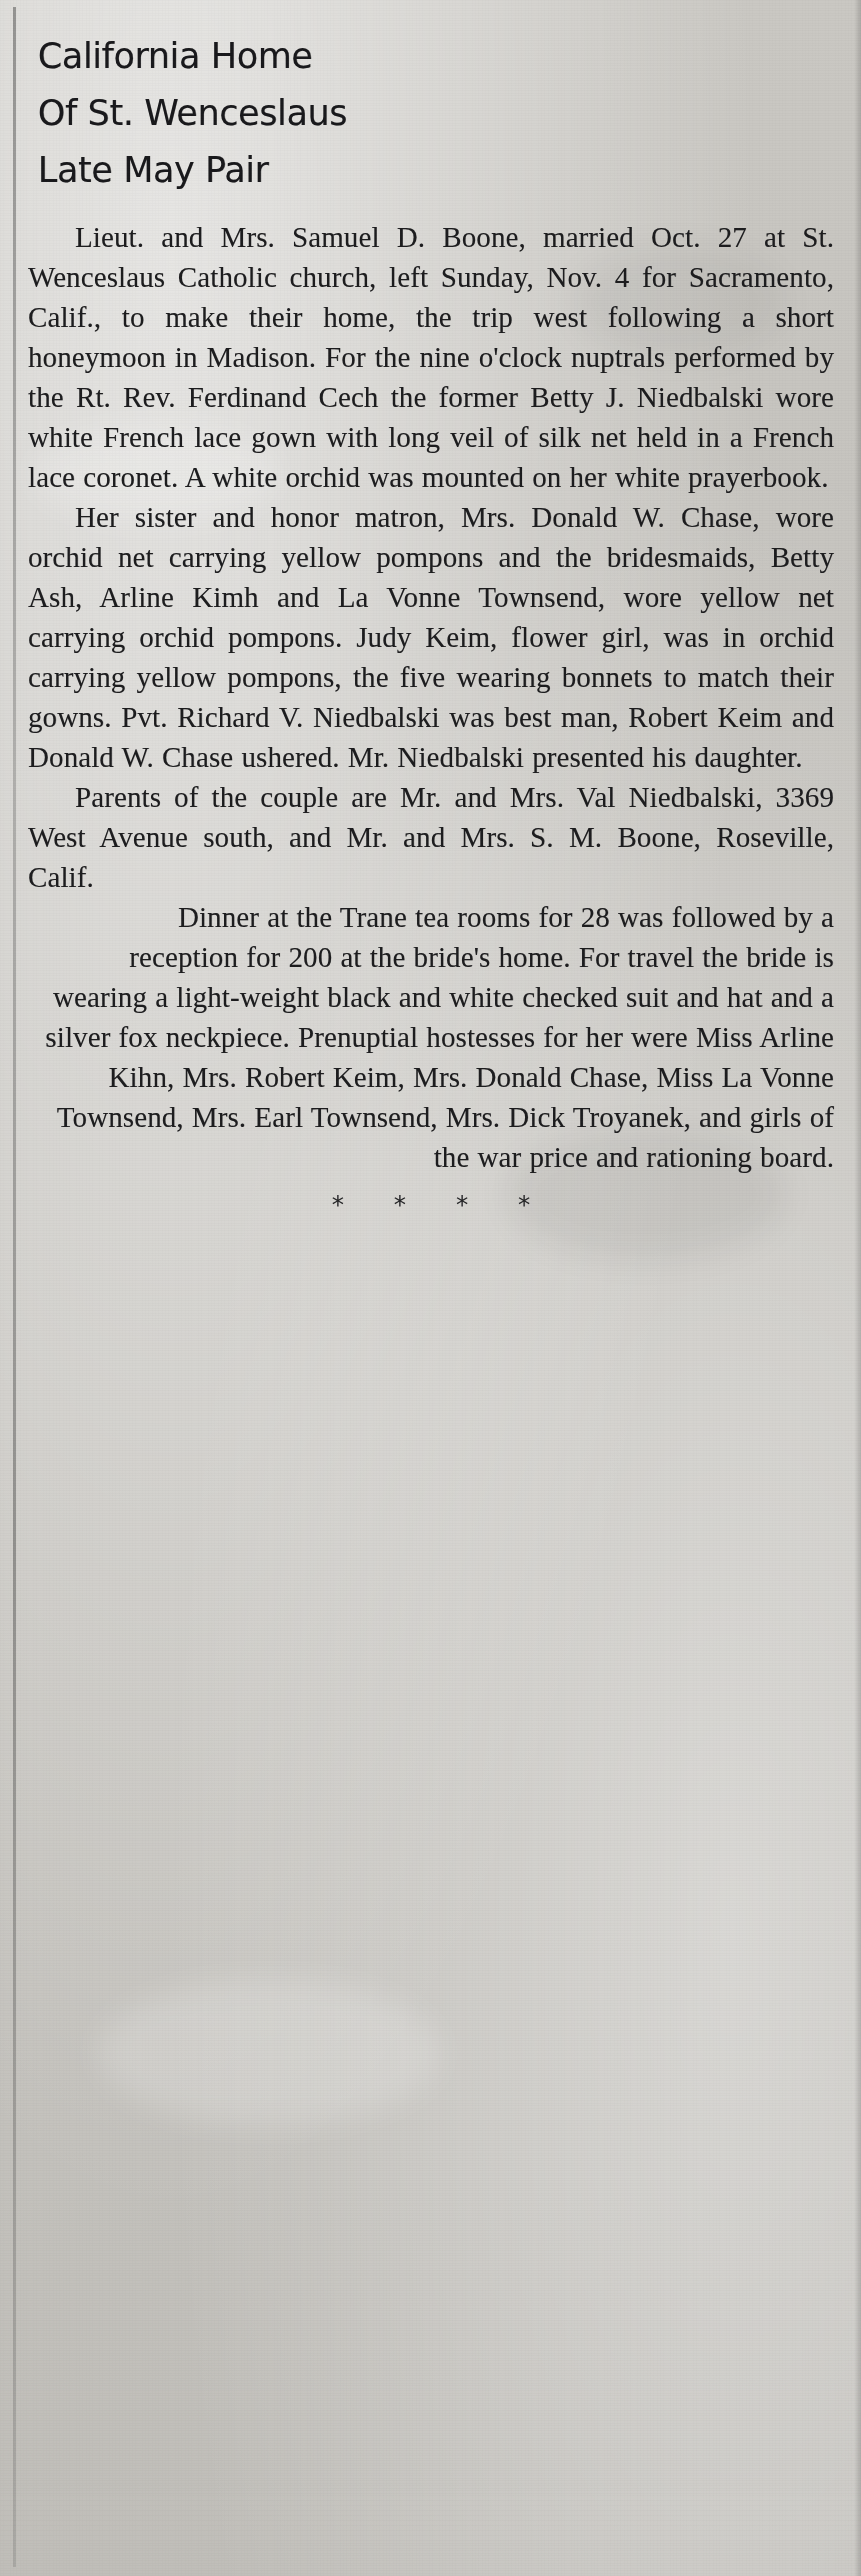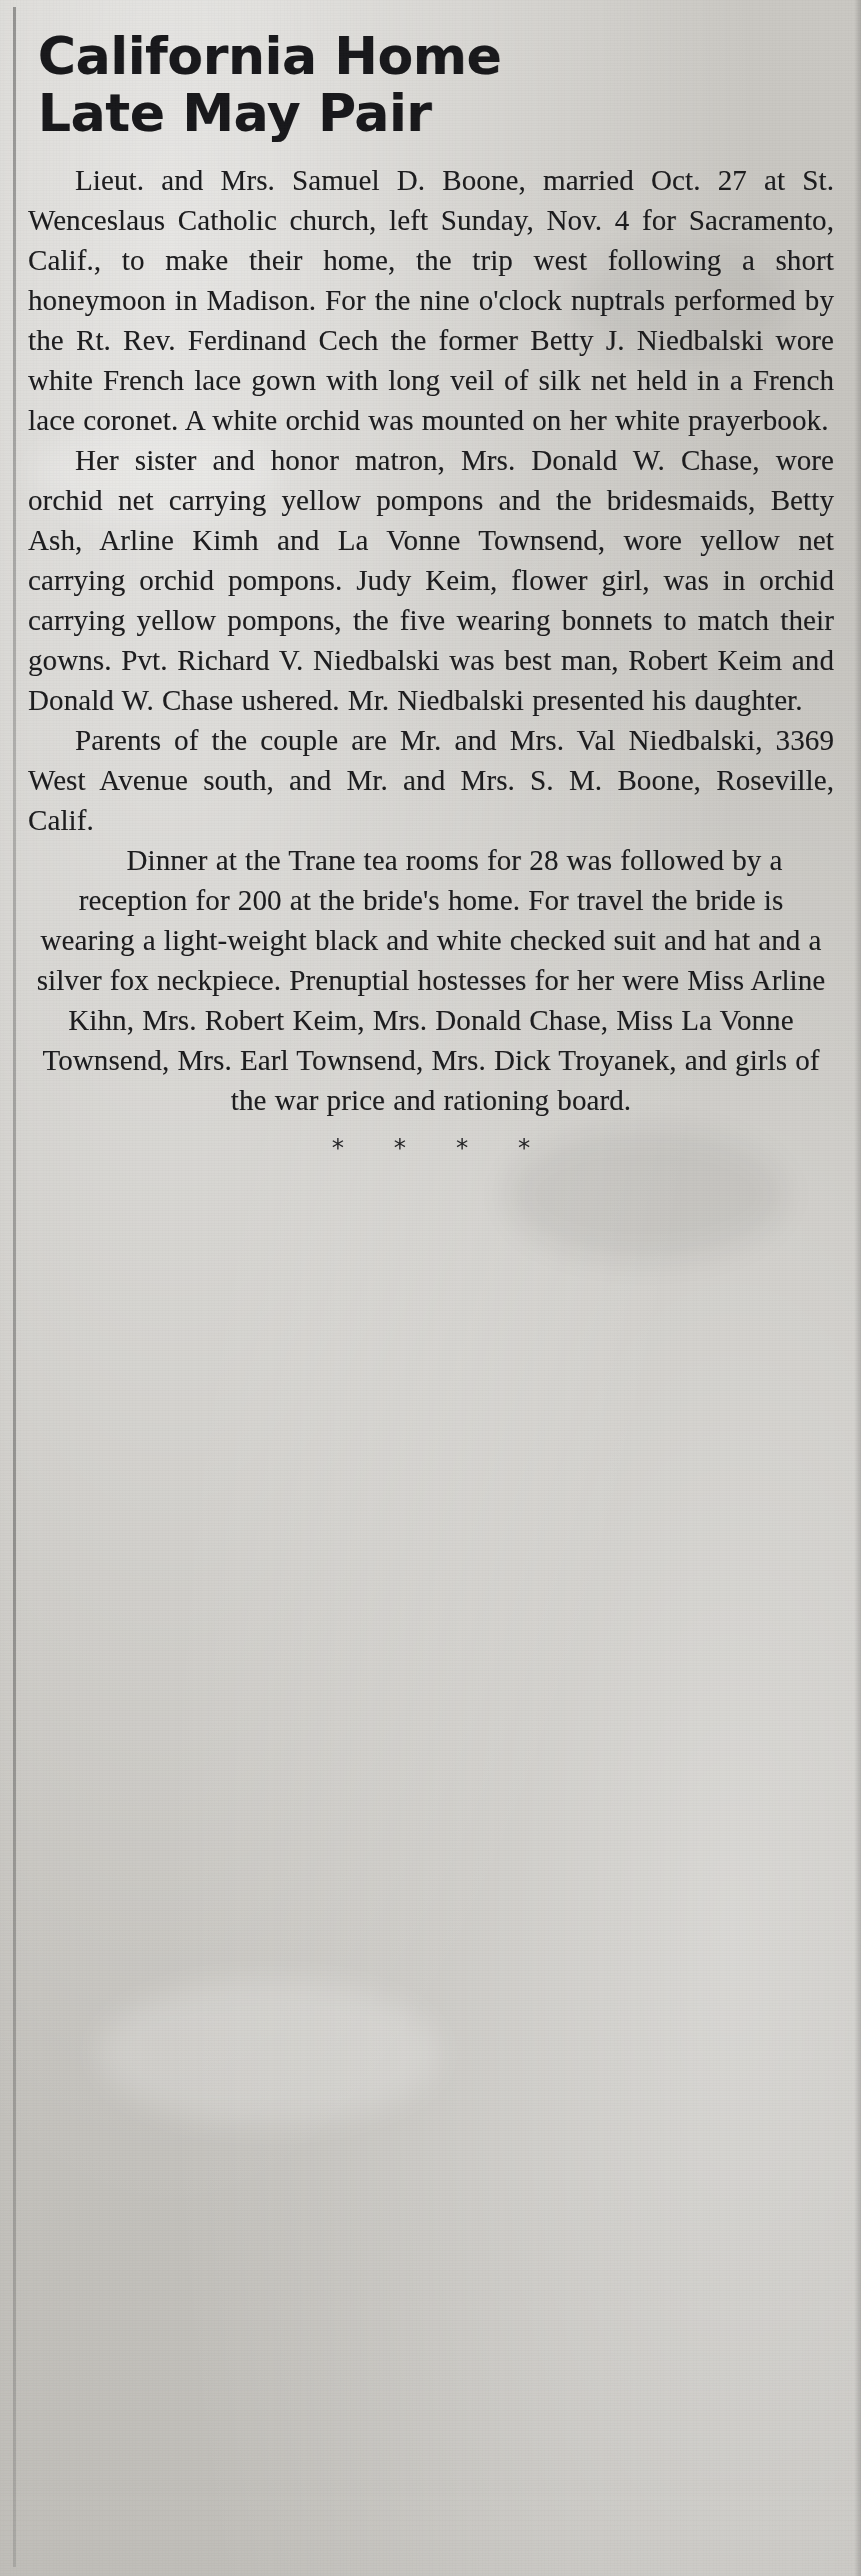--- a/index.html
+++ b/index.html
@@ -61,23 +61,23 @@
   #content {
     position: absolute;
     left: 28px;
     top: 28px;
     width: 806px;
   }
 
   
   .headline {
     font-family: "DejaVu Sans", sans-serif;
-    font-weight: bold;
+    font-weight: normal;
     color: #17171a;
-    font-size: 52px;
+    font-size: 35px;
     line-height: 57px;
     letter-spacing: -0.4px;
     margin: 0 0 4.9px 9.8px;
     text-shadow: 0.4px 0.3px 0 rgba(0,0,0,0.35);
   }
   .headline .hl-line { display: block; white-space: nowrap; }
 
   
   .body {
     margin-top: 18px;
@@ -88,21 +88,21 @@
     text-justify: inter-word;
     font-family: Liberation Serif, serif;
     letter-spacing: 0.1px;
     word-spacing: 0.8px;
   }
   .body p {
     margin: 0;
     text-indent: 47px;
     text-shadow: 0.3px 0.2px 0 rgba(0,0,0,0.28);
   }
-  .body p.last { text-align: center; }
+  .body p.last { text-align: right; }
 
   .dingbats {
     margin-top: 13px;
     text-align: center;
     color: #232325;
     font-size: 24.5px;
     letter-spacing: 21px;
     font-family: "DejaVu Sans", sans-serif;
     padding-left: 21px;
   }
@@ -126,20 +126,21 @@
   <div id="left-rule"></div>
   <div class="smudge s1"></div>
   <div class="smudge s2"></div>
   <div class="smudge s3"></div>
   <div class="smudge s4"></div>
 
   <div id="content">
 
     <h1 class="headline">
       <span class="hl-line">California Home</span>
+      <span class="hl-line">Of St. Wenceslaus</span>
       <span class="hl-line">Late May Pair</span>
     </h1>
 
     <div class="body">
       <p>Lieut. and Mrs. Samuel D. Boone, married Oct. 27 at St. Wenceslaus Catholic church, left Sunday, Nov. 4 for Sacramento, Calif., to make their home, the trip west following a short honeymoon in Madison. For the nine o'clock nuptrals performed by the Rt. Rev. Ferdinand Cech the former Betty J. Niedbalski wore white French lace gown with long veil of silk net held in a French lace coronet. A white orchid was mounted on her white prayerbook.</p>
       <p>Her sister and honor matron, Mrs. Donald W. Chase, wore orchid net carrying yellow pompons and the bridesmaids, Betty Ash, Arline Kimh and La Vonne Townsend, wore yellow net carrying orchid pompons. Judy Keim, flower girl, was in orchid carrying yellow pompons, the five wearing bonnets to match their gowns. Pvt. Richard V. Niedbalski was best man, Robert Keim and Donald W. Chase ushered. Mr. Niedbalski presented his daughter.</p>
       <p>Parents of the couple are Mr. and Mrs. Val Niedbalski, 3369 West Avenue south, and Mr. and Mrs. S. M. Boone, Roseville, Calif.</p>
       <p class="last">Dinner at the Trane tea rooms for 28 was followed by a reception for 200 at the bride's home. For travel the bride is wearing a light-weight black and white checked suit and hat and a silver fox neckpiece. Prenuptial hostesses for her were Miss Arline Kihn, Mrs. Robert Keim, Mrs. Donald Chase, Miss La Vonne Townsend, Mrs. Earl Townsend, Mrs. Dick Troyanek, and girls of the war price and rationing board.</p>
     </div>
 

